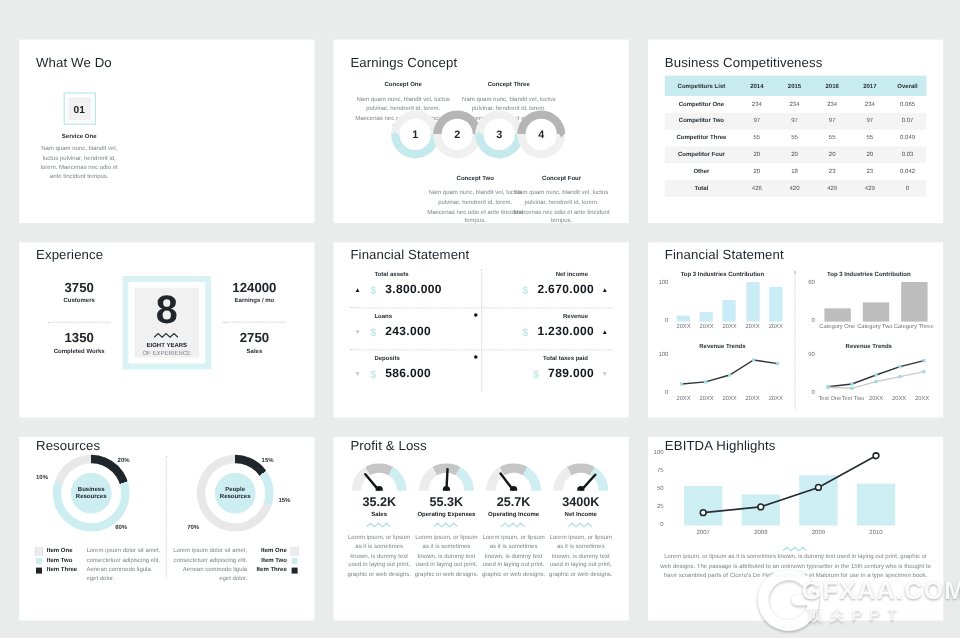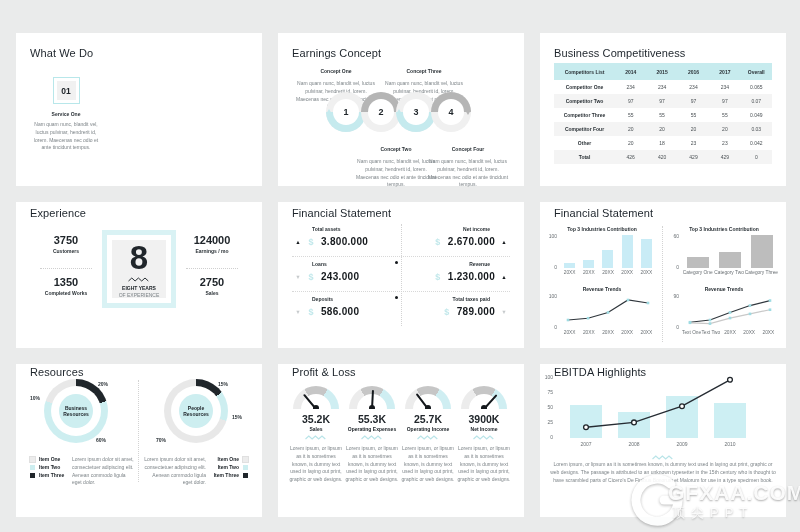--- a/index.html
+++ b/index.html
@@ -528,21 +528,21 @@
       </svg>
     <div class="micro">Lorem ipsum, or lipsum as it is sometimes known, is dummy text used in laying out print, graphic or web designs.</div>
   </div>
   <div class="pl-col" style="left:178px;top:22px">
     <div class="gauge">
       <div class="gauge-arc"></div>
       <div class="gauge-hole"></div>
       <div class="gauge-needle" style="transform: rotate(42deg);"></div>
       <div class="gauge-pivot"></div>
     </div>
-    <div class="gval">3900K</div>
+    <div class="gval">3400K</div>
     <div class="glab">Net Income</div>
     <svg class="zz" width="22" height="5" viewBox="0 0 22 5">
         <polyline points="0.5,4 3.8,1 7.1,4 10.4,1 13.7,4 17,1 20.3,4" fill="none" stroke="#b9e4e8" stroke-width="1.2"></polyline>
       </svg>
     <div class="micro">Lorem ipsum, or lipsum as it is sometimes known, is dummy text used in laying out print, graphic or web designs.</div>
   </div>
 </div>
 
 <div class="card c3 r3">
   <div class="ctitle">EBITDA Highlights</div>

